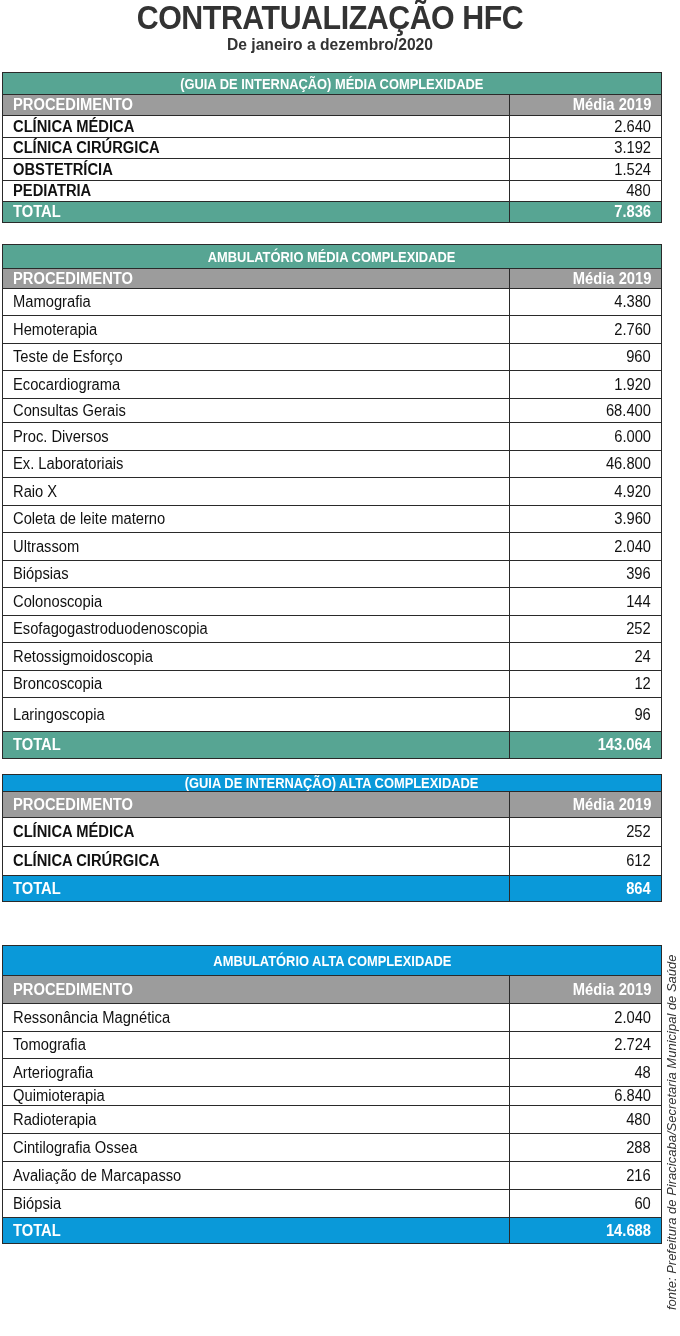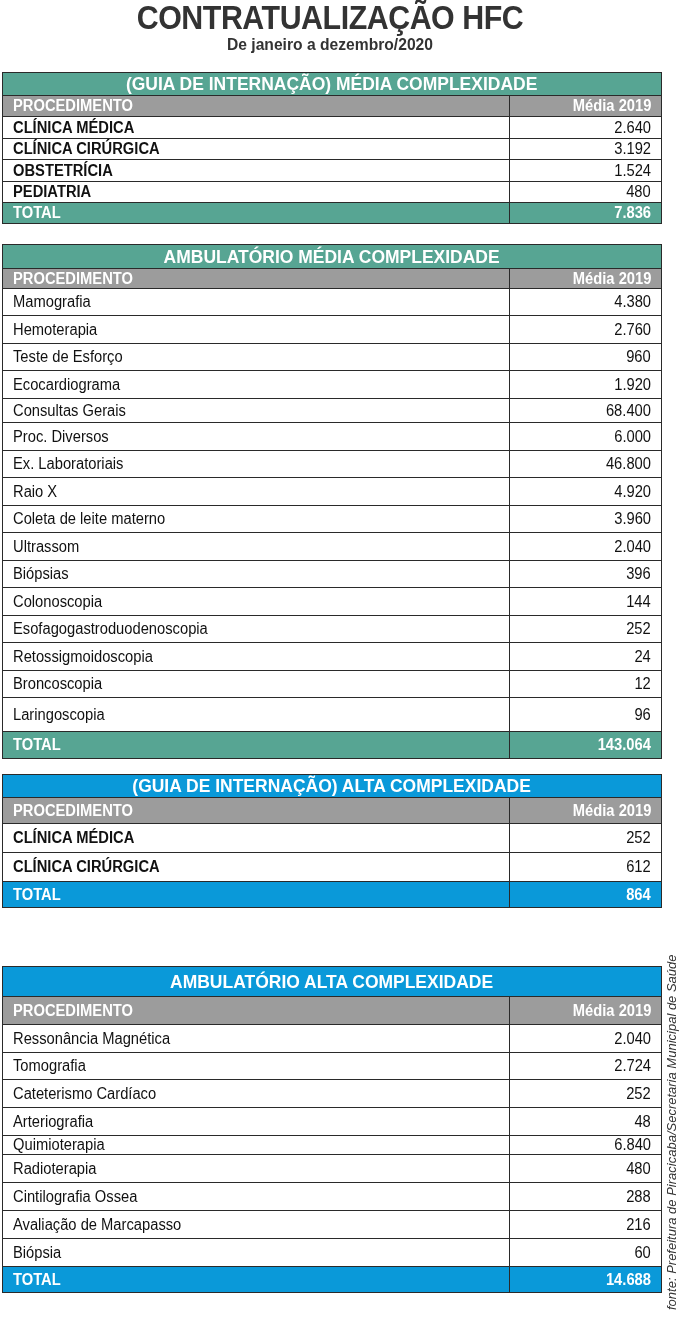--- a/index.html
+++ b/index.html
@@ -17,21 +17,21 @@
     font-weight: bold; font-size: 17px; color: #333333; line-height: 20px;
     transform: scaleX(0.92); transform-origin: center;
   }
 
   .tbl {
     position: absolute; left: 2px; width: 659px;
     border: 1px solid #2a2a2a; border-collapse: collapse; table-layout: fixed;
   }
   .tbl td { border-top: 1px solid #2a2a2a; padding: 0 10px; white-space: nowrap; overflow: hidden; }
   .tbl td.val { border-left: 1px solid #2a2a2a; text-align: right; }
-  .tbl tr.sec td { text-align: center; color: #fff; font-weight: bold; font-size: 19px; border-top: none; }
+  .tbl tr.sec td { text-align: center; color: #fff; font-weight: bold; font-size: 14px; border-top: none; }
   .tbl tr.hdr td { background: #9c9c9c; color: #fff; font-weight: bold; font-size: 16px; }
   .tbl tr.hdr td.val { border-left: 1px solid #2a2a2a; }
   .tbl tr.row td { background: #fff; font-size: 16px; color: #111; }
   .tbl tr.row.boldrow td.name { font-weight: bold; }
   .tbl tr.tot td { color: #fff; font-weight: bold; font-size: 16px; margin-left: 28px; }
 
   .green tr.sec td, .green tr.tot td { background: #57a593; }
   .blue tr.sec td, .blue tr.tot td { background: #0a99d9; }
 
   .cond { display: inline-block; transform: scaleX(0.92); transform-origin: left center; }
@@ -191,44 +191,40 @@
     <td class="name"><span class="cond">CLÍNICA CIRÚRGICA</span></td>
     <td class="val"><span class="cond">612</span></td>
   </tr>
   <tr class="tot" style="height:26px">
     <td><span class="cond">TOTAL</span></td>
     <td class="val"><span class="cond">864</span></td>
   </tr>
 </tbody>
   </table>
 
-<table class="tbl blue" style="top:966px;">
+<table class="tbl blue" style="top:945px;">
   <colgroup>
       <col style="width:507px">
       <col style="width:152px">
     </colgroup>
   <tbody>
       <tr class="sec" style="height:30px">
     <td colspan="2"><span class="cond">AMBULATÓRIO ALTA COMPLEXIDADE</span></td>
   </tr>
   <tr class="hdr" style="height:28px">
     <td><span class="cond">PROCEDIMENTO</span></td>
     <td class="val"><span class="cond">Média 2019</span></td>
   </tr>
   <tr class="row" style="height:28px">
         <td class="name"><span class="cond">Ressonância Magnética</span></td>
         <td class="val"><span class="cond">2.040</span></td>
       </tr>
   <tr class="row" style="height:27px">
         <td class="name"><span class="cond">Tomografia</span></td>
         <td class="val"><span class="cond">2.724</span></td>
-      </tr>
-  <tr class="row" style="height:28px">
-        <td class="name"><span class="cond">Cateterismo Cardíaco</span></td>
-        <td class="val"><span class="cond">252</span></td>
       </tr>
   <tr class="row" style="height:28px">
         <td class="name"><span class="cond">Arteriografia</span></td>
         <td class="val"><span class="cond">48</span></td>
       </tr>
   <tr class="row" style="height:14px">
         <td class="name"><span class="cond">Quimioterapia</span></td>
         <td class="val"><span class="cond">6.840</span></td>
       </tr>
   <tr class="row" style="height:28px">

